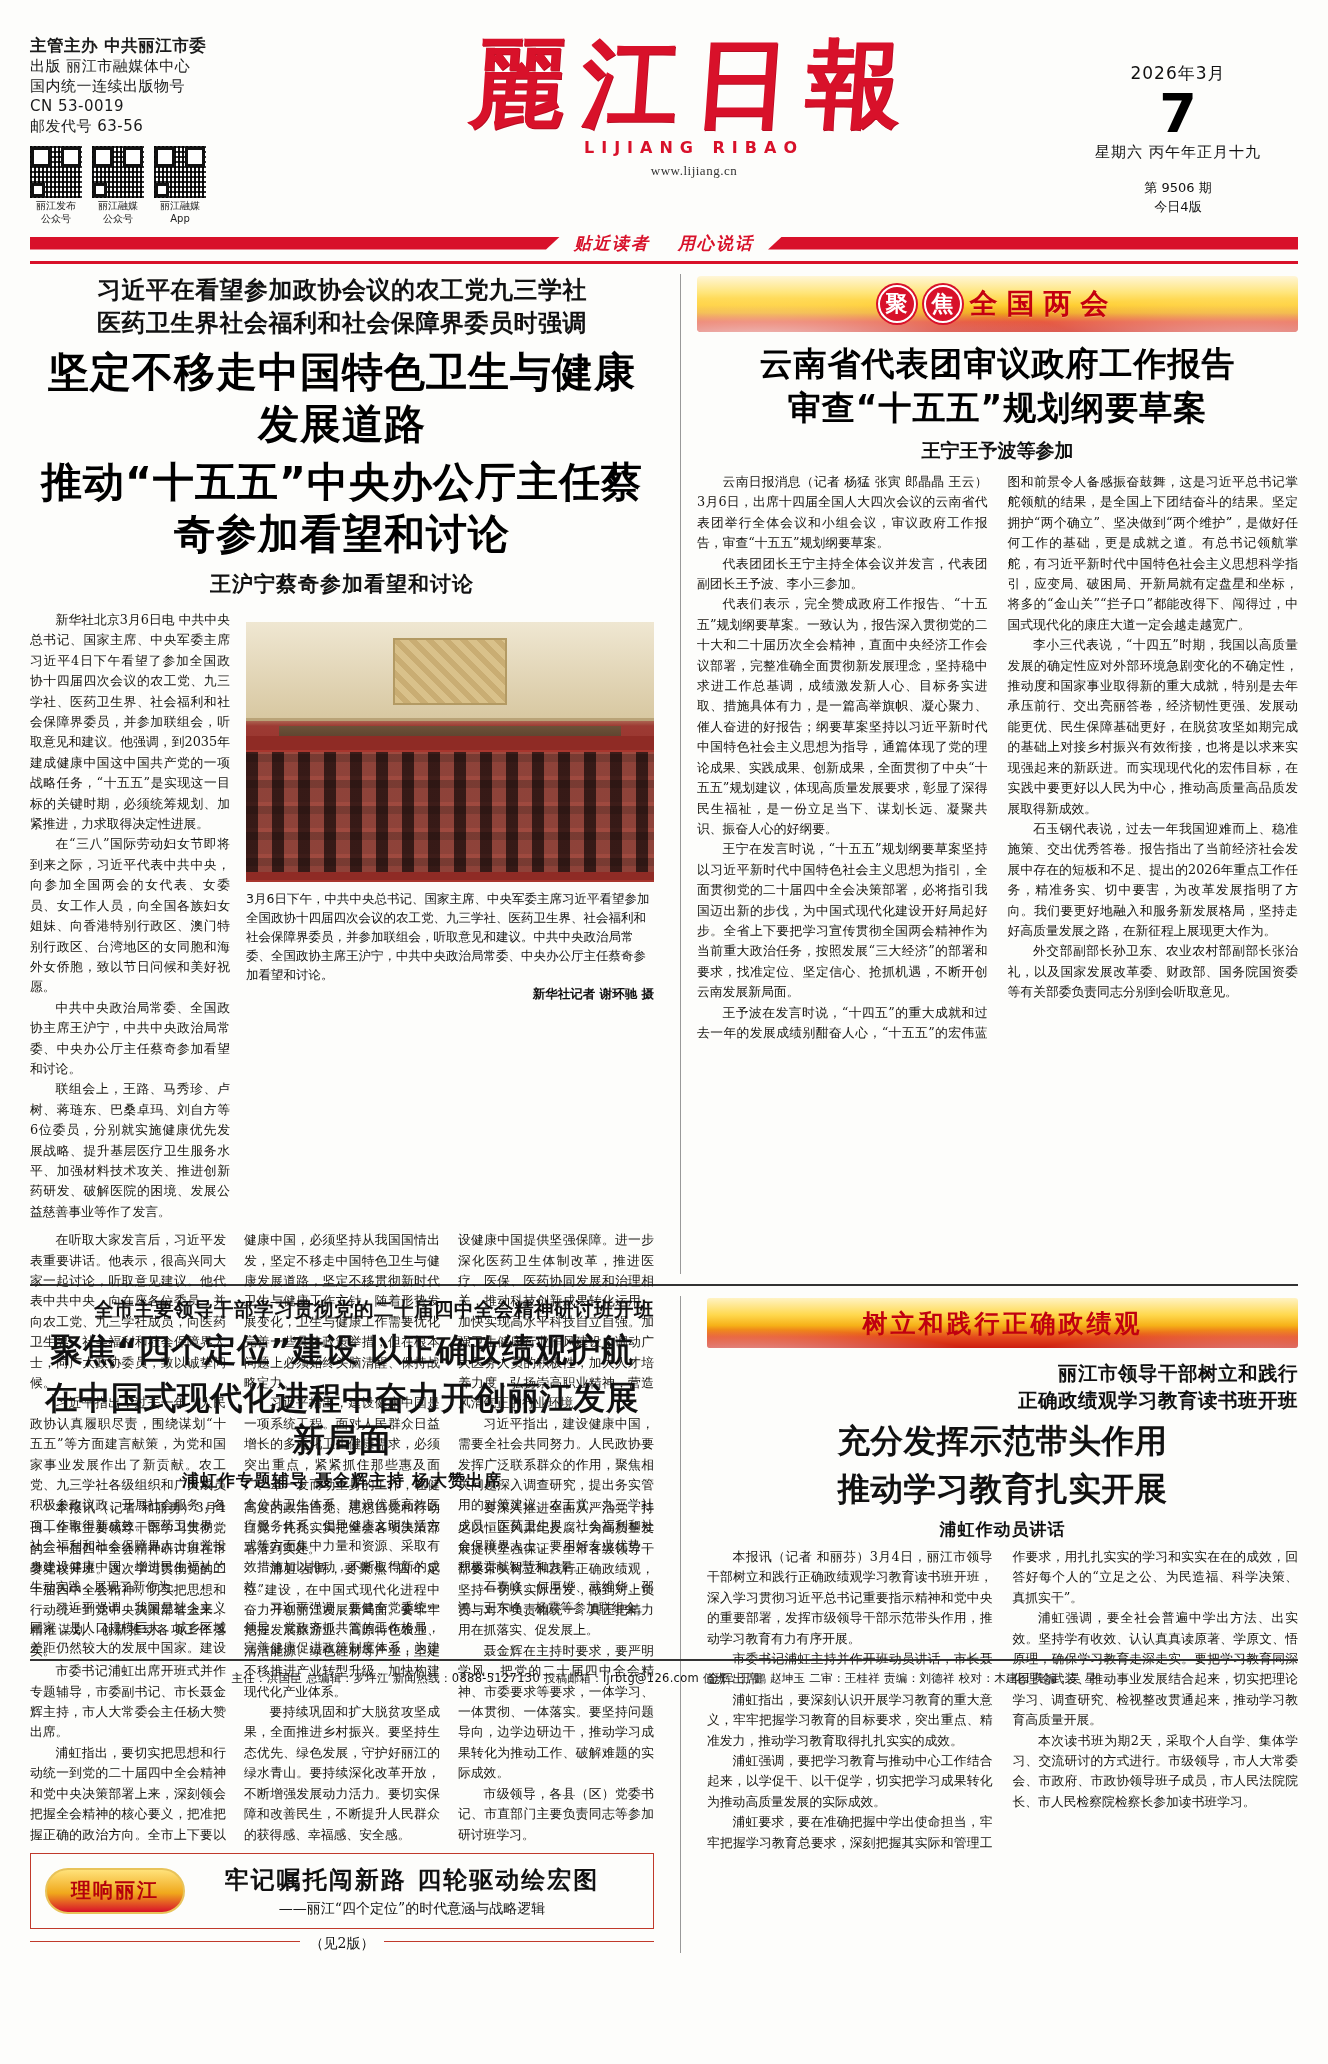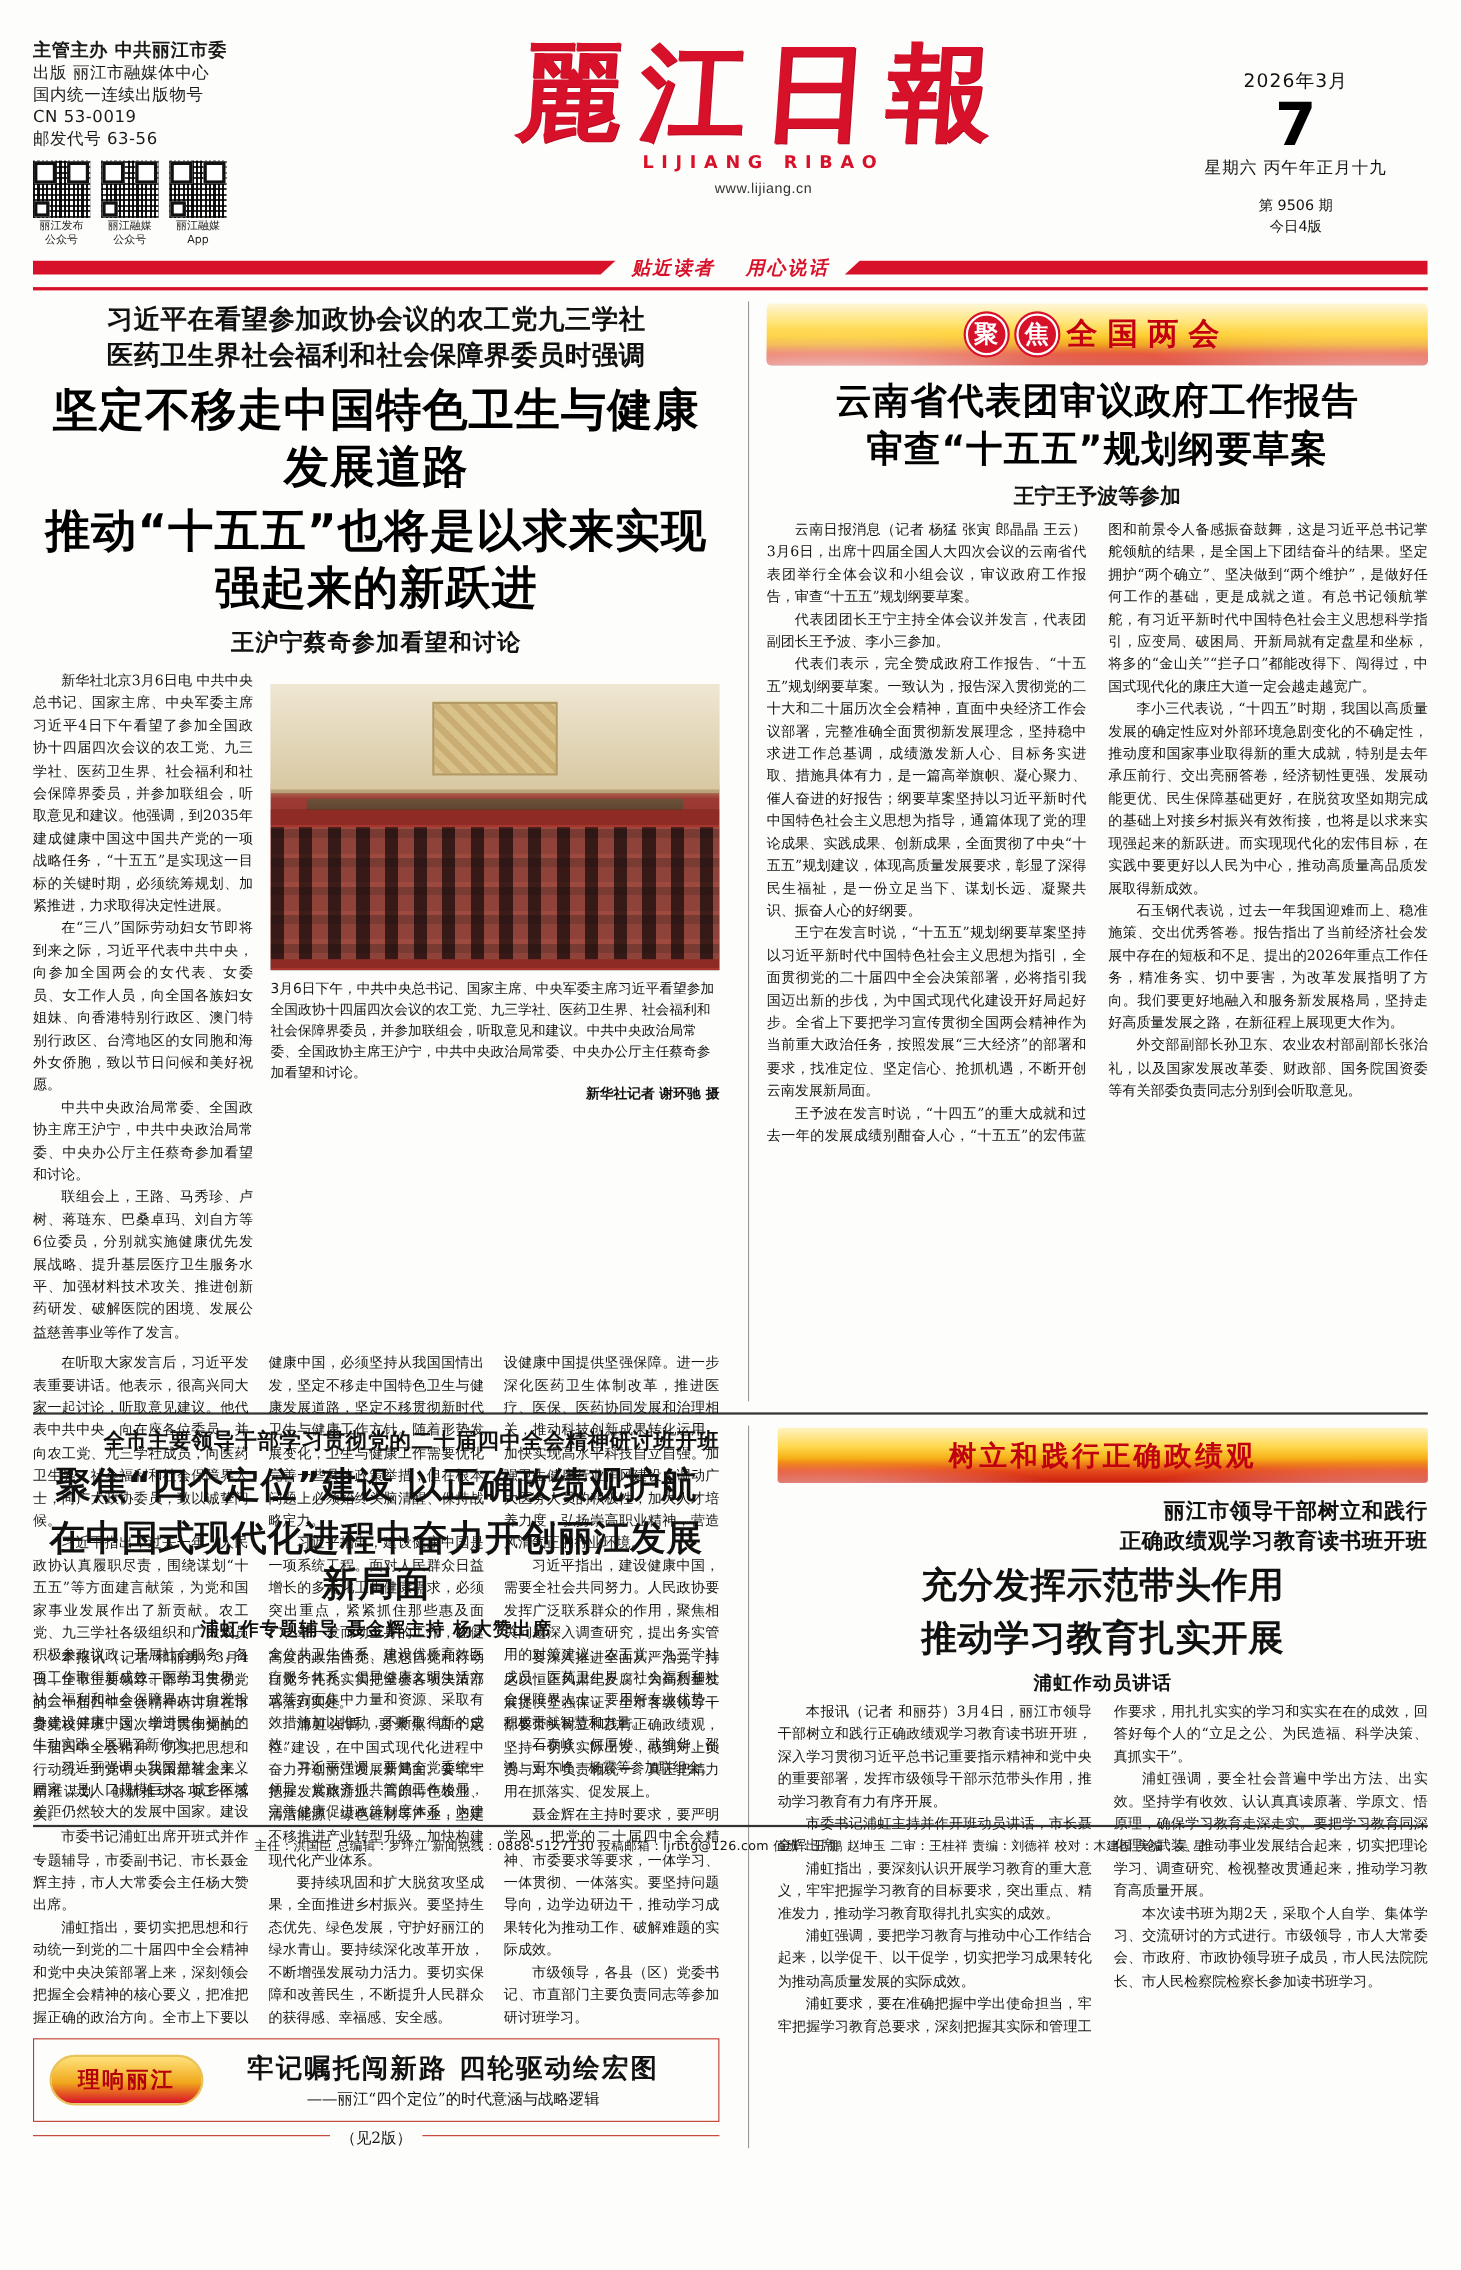--- a/index.html
+++ b/index.html
@@ -36,21 +36,21 @@
   .mh-center { flex:1; text-align:center; padding-top:6px; position:relative; }
   .logo-cn {
     font-family:"DejaVu Serif","Liberation Serif",serif;
     font-size:96px; font-weight:bold; color:#d8112a;
     letter-spacing:16px; line-height:104px;
     transform:skewX(-4deg);
     text-shadow:1px 1px 0 #b80d22;
   }
   .logo-py { font-size:16px; letter-spacing:7px; color:#d8112a; font-weight:bold; margin-top:2px; }
   .logo-url { font-size:13px; color:#333; margin-top:6px; letter-spacing:.5px;
-    font-family:Liberation Sans, sans-serif; }
+    font-family:Liberation Serif, serif; }
 
   .mh-right { width:240px; text-align:center; padding-top:36px; }
   .mh-ym { font-size:17px; color:#111; letter-spacing:1px; }
   .mh-day { font-size:54px; font-weight:bold; line-height:58px; color:#000; }
   .mh-week { font-size:15px; color:#111; letter-spacing:1px; }
   .mh-issue { font-size:13px; color:#111; margin-top:16px; line-height:19px; }
 
   
   .slogan-bar { position:relative; height:30px; margin-top:2px; display:flex; align-items:center; }
   .sl-strip { height:13px; background:#d8112a; flex:1; }
@@ -227,21 +227,21 @@
     <div class="sl-strip right"></div>
   </div>
   <div class="rule-thick"></div>
 
   <div class="main-grid">
 
     <div class="col-left">
       <div class="shoulder">习近平在看望参加政协会议的农工党九三学社</div>
       <div class="shoulder">医药卫生界社会福利和社会保障界委员时强调</div>
       <div class="headline-xl">坚定不移走中国特色卫生与健康发展道路</div>
-      <div class="headline-xl">推动“十五五”也将是以求来实现强起来的新跃进</div>
+      <div class="headline-xl">推动“十五五”中央办公厅主任蔡奇参加看望和讨论</div>
       <div class="subhead">王沪宁蔡奇参加看望和讨论</div>
 
       <div style="display:flex; gap:16px; margin-top:12px;">
         <div style="width:200px;" class="bodytext">
           <p>新华社北京3月6日电 中共中央总书记、国家主席、中央军委主席习近平4日下午看望了参加全国政协十四届四次会议的农工党、九三学社、医药卫生界、社会福利和社会保障界委员，并参加联组会，听取意见和建议。他强调，到2035年建成健康中国这中国共产党的一项战略任务，“十五五”是实现这一目标的关键时期，必须统筹规划、加紧推进，力求取得决定性进展。</p>
           <p>在“三八”国际劳动妇女节即将到来之际，习近平代表中共中央，向参加全国两会的女代表、女委员、女工作人员，向全国各族妇女姐妹、向香港特别行政区、澳门特别行政区、台湾地区的女同胞和海外女侨胞，致以节日问候和美好祝愿。</p>
           <p>中共中央政治局常委、全国政协主席王沪宁，中共中央政治局常委、中央办公厅主任蔡奇参加看望和讨论。</p>
           <p>联组会上，王路、马秀珍、卢树、蒋琏东、巴桑卓玛、刘自方等6位委员，分别就实施健康优先发展战略、提升基层医疗卫生服务水平、加强材料技术攻关、推进创新药研发、破解医院的困境、发展公益慈善事业等作了发言。</p>
         </div>
         <div style="flex:1;" class="photo-wrap">

